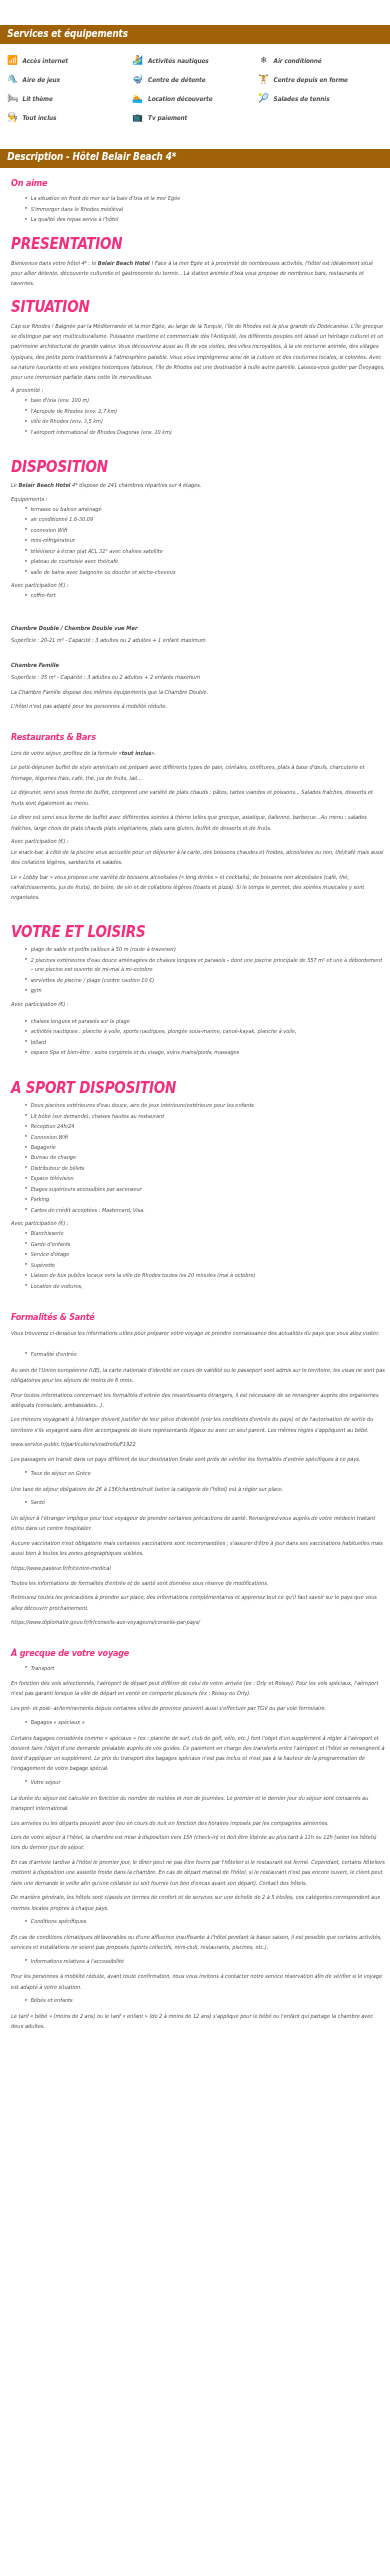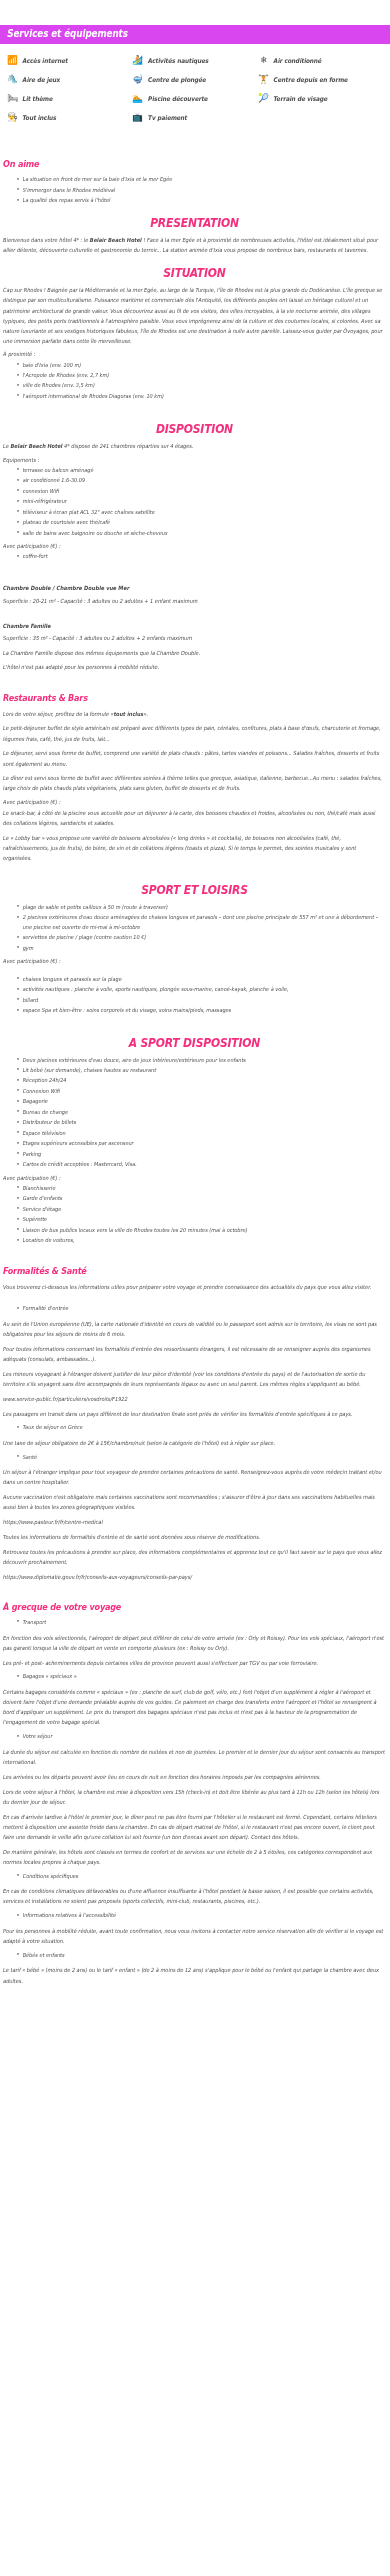--- a/index.html
+++ b/index.html
@@ -8,21 +8,21 @@
     width: 391px;
     background:#ffffff;
     font-family: "DejaVu Sans Condensed", "Liberation Sans", sans-serif;
     color:#4a4a4a;
     -webkit-font-smoothing: antialiased;
   }
   .page { width:391px; position:relative; }
 
   
   .banner {
-    background:#d946ef;
+    background:#a16207;
     color:#ffffff;
     font-style: italic;
     font-weight: bold;
     font-size: 9.8px;
     letter-spacing:-0.1px;
     padding: 3.6px 7.2px 4.6px 7.2px;
     line-height:1.1;
   }
   .top-pad { height:25px; }
   .gap-before-banner { height:16.5px; }
@@ -48,32 +48,32 @@
   .svc-label {
     font-style: italic;
     font-weight: bold;
     font-size: 6.4px;
     color:#4f4f4f;
     letter-spacing:-0.1px;
     white-space:nowrap;
   }
 
   
-  .content { padding: 0 5.2px 0 3.1px; }
+  .content { padding: 0 5.2px 0 3.1px; margin-left: 8px; }
 
   h2.pink {
     color:#f42f7e;
     font-style: italic;
     font-weight: bold;
     font-size: 9px;
     margin: 11.3px 0 5.2px 0;
     letter-spacing:-0.2px;
     line-height:1.1;
   }
-  h2.pink.caps { font-size:12px;text-align:center; }
+  h2.pink.caps { font-size:15px; }
 
   p.t {
     font-style: italic;
     font-size: 5.6px;
     line-height: 1.82;
     color:#4f4f4f;
     margin: 0 0 4.6px 0;
     letter-spacing:-0.03px;
   }
   p.t b { font-weight:bold; }
@@ -139,56 +139,57 @@
         <span class="svc-label">Air conditionné</span>
       </div>
     </div>
     <div class="svc-row">
       <div class="svc-item">
         <span class="svc-ico">🛝</span>
         <span class="svc-label">Aire de jeux</span>
       </div>
       <div class="svc-item">
         <span class="svc-ico">🤿</span>
-        <span class="svc-label">Centre de plongée</span>
+        <span class="svc-label">Centre de détente</span>
       </div>
       <div class="svc-item">
         <span class="svc-ico">🏋</span>
         <span class="svc-label">Centre depuis en forme</span>
       </div>
     </div>
     <div class="svc-row">
       <div class="svc-item">
         <span class="svc-ico">🛏</span>
         <span class="svc-label">Lit thème</span>
       </div>
       <div class="svc-item">
         <span class="svc-ico">🏊</span>
-        <span class="svc-label">Piscine découverte</span>
+        <span class="svc-label">Location découverte</span>
       </div>
       <div class="svc-item">
         <span class="svc-ico">🎾</span>
-        <span class="svc-label">Terrain de visage</span>
+        <span class="svc-label">Salades de tennis</span>
       </div>
     </div>
     <div class="svc-row">
       <div class="svc-item">
         <span class="svc-ico">👨‍🍳</span>
         <span class="svc-label">Tout inclus</span>
       </div>
       <div class="svc-item">
         <span class="svc-ico">📺</span>
         <span class="svc-label">Tv paiement</span>
       </div>
       <div class="svc-item"></div>
     </div>
   </div>
 
   <div class="gap-before-banner"></div>
 
+  <div class="banner">Description - Hôtel Belair Beach 4*</div>
 
   <div class="content">
 
     <h2 class="pink">On aime</h2>
     <ul class="t">
       <li>La situation en front de mer sur la baie d'Ixia et la mer Egée</li>
       <li>S'immerger dans le Rhodes médiéval</li>
       <li>La qualité des repas servis à l'hôtel</li>
     </ul>
 
@@ -242,21 +243,21 @@
     <p class="t"><span>Lors de votre séjour, profitez de la formule «</span><b>tout inclus</b><span>».</span></p>
     <p class="t">Le petit-déjeuner buffet de style américain est préparé avec différents types de pain, céréales, confitures, plats à base d'œufs, charcuterie et fromage, légumes frais, café, thé, jus de fruits, lait...</p>
     <p class="t">Le déjeuner, servi sous forme de buffet, comprend une variété de plats chauds : pâtes, tartes viandes et poissons... Salades fraîches, desserts et fruits sont également au menu.</p>
     <p class="t">Le dîner est servi sous forme de buffet avec différentes soirées à thème telles que grecque, asiatique, italienne, barbecue...Au menu : salades fraîches, large choix de plats chauds plats végétariens, plats sans gluten, buffet de desserts et de fruits.</p>
     <p class="lead">Avec participation (€) :</p>
     <p class="t">Le snack-bar, à côté de la piscine vous accueille pour un déjeuner à la carte, des boissons chaudes et froides, alcoolisées ou non, thé/café mais aussi des collations légères, sandwichs et salades.</p>
     <p class="t">Le « Lobby bar » vous propose une variété de boissons alcoolisées (« long drinks » et cocktails), de boissons non alcoolisées (café, thé, rafraîchissements, jus de fruits), de bière, de vin et de collations légères (toasts et pizza). Si le temps le permet, des soirées musicales y sont organisées.</p>
 
     <div class="spacer-sm"></div>
 
-    <h2 class="pink caps">SPORT ET LOISIRS</h2>
+    <h2 class="pink caps">VOTRE ET LOISIRS</h2>
     <ul class="t">
       <li>plage de sable et petits cailloux à 50 m (route à traverser)</li>
       <li>2 piscines extérieures d'eau douce aménagées de chaises longues et parasols – dont une piscine principale de 557 m² et une à débordement – une piscine est ouverte de mi-mai à mi-octobre</li>
       <li>serviettes de piscine / plage (contre caution 10 €)</li>
       <li>gym</li>
     </ul>
     <p class="lead">Avec participation (€) :</p>
     <div class="spacer-sm"></div>
     <ul class="t">
       <li>chaises longues et parasols sur la plage</li>

